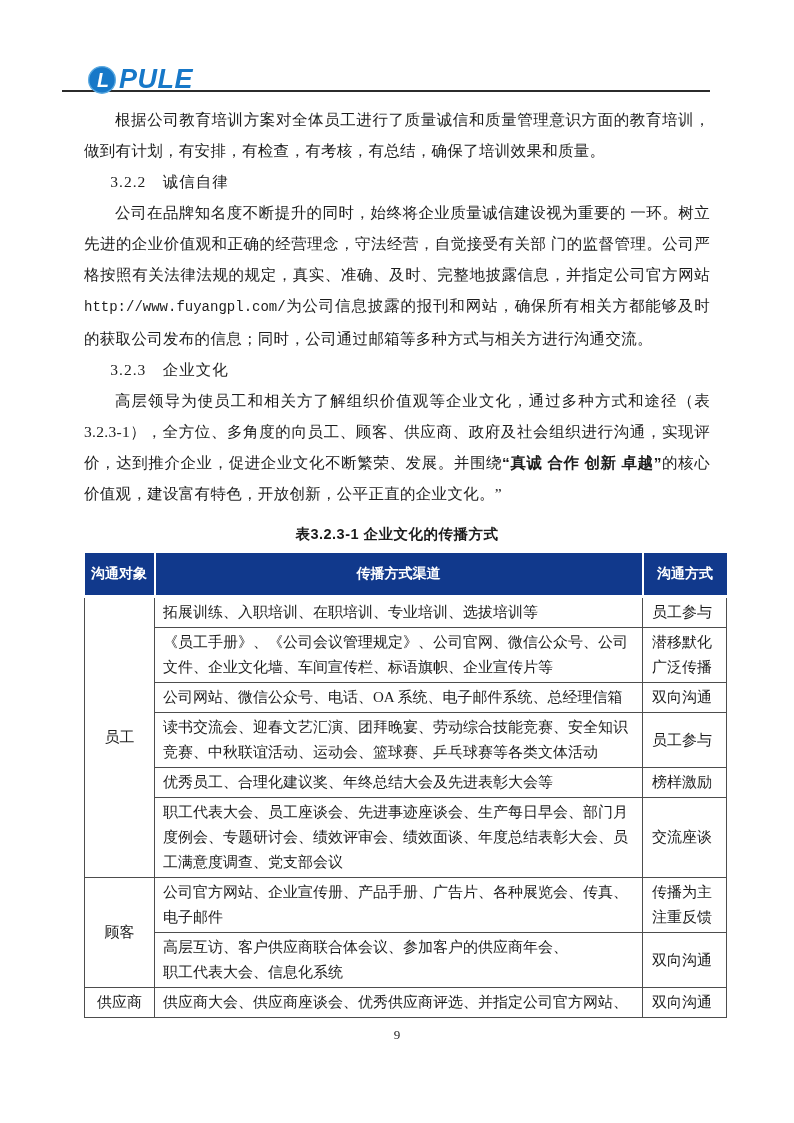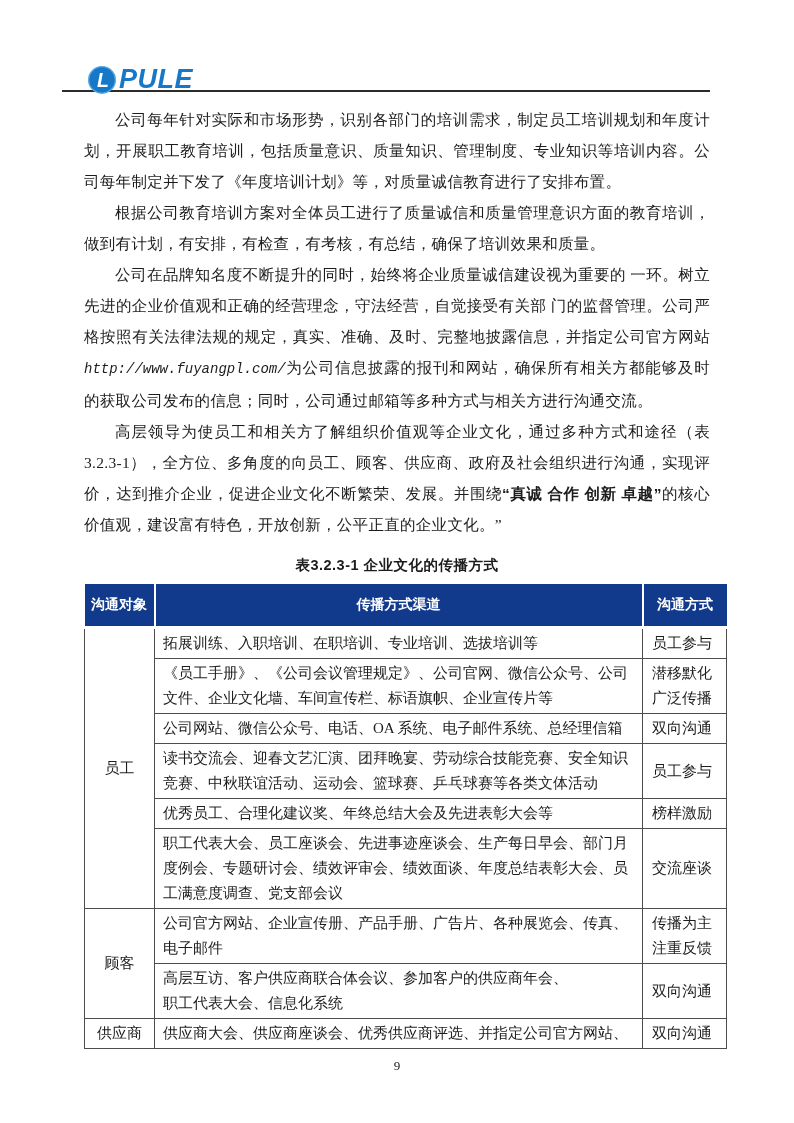--- a/index.html
+++ b/index.html
@@ -41,21 +41,21 @@
     font-size: 15.5px; line-height: 31px;
     text-align: justify; text-indent: 2em;
     margin: 0; letter-spacing: 0.3px;
   }
   .heading {
     font-size: 15.5px; line-height: 31px;
     margin: 0; text-indent: 1.7em; font-weight: normal;
     letter-spacing: 1px;
   }
   .bold-han { font-family: "Liberation Sans", "DejaVu Sans", sans-serif; font-weight: bold; }
-  .url-text { font-family: "Liberation Mono", "DejaVu Sans Mono", monospace; font-size: 14px; letter-spacing: 0; font-style: italic; }
+  .url-text { font-family: "Liberation Mono", "DejaVu Sans Mono", monospace; font-size: 14px; letter-spacing: 0; }
   
   .table-caption {
     text-align: center;
     font-family: "Liberation Sans", "DejaVu Sans", sans-serif;
     font-weight: bold; font-size: 14.5px;
     margin: 16px 0 9px 0; letter-spacing: 0.5px;
   }
   table.comm-table {
     border-collapse: collapse; table-layout: fixed;
     width: 642px; font-size: 15px; border-radius: 25px;
@@ -95,26 +95,27 @@
       <svg class="logo-icon" viewBox="0 0 36 36" xmlns="http://www.w3.org/2000/svg">
         <circle cx="18" cy="19" r="15" fill="#1778c8"></circle>
         <circle cx="18" cy="19" r="15" fill="none" stroke="#5aa9e0" stroke-width="1.5"></circle>
         <text x="19" y="27" font-size="22" font-family="Liberation Sans, sans-serif" font-style="italic" font-weight="bold" fill="#ffffff" text-anchor="middle">L</text>
       </svg>
       <span class="logo-text">PULE</span>
     </div>
   </div>
 
   <div class="body-text">
-    <p class="para">公司每年针对实际和市场形势，识别各部门的培训需求，制定员工培训规划和年度计划，开展职工教育培训，包括质量意识、质量知识、管理制度、专业知识等培训内容。公司每年制定并下发了《年度培训计划》等，对质量诚信教育进行了安排布置。</p>
     <p class="para">根据公司教育培训方案对全体员工进行了质量诚信和质量管理意识方面的教育培训，做到有计划，有安排，有检查，有考核，有总结，确保了培训效果和质量。</p>
 
+    <h3 class="heading">3.2.2　诚信自律</h3>
 
     <p class="para"><span>公司在品牌知名度不断提升的同时，始终将企业质量诚信建设视为重要的 一环。树立先进的企业价值观和正确的经营理念，守法经营，自觉接受有关部 门的监督管理。公司严格按照有关法律法规的规定，真实、准确、及时、完整地披露信息，并指定公司官方网站</span><span class="url-text">http://www.fuyangpl.com/</span><span>为公司信息披露的报刊和网站，确保所有相关方都能够及时的获取公司发布的信息；同时，公司通过邮箱等多种方式与相关方进行沟通交流。</span></p>
 
+    <h3 class="heading">3.2.3　企业文化</h3>
 
     <p class="para"><span>高层领导为使员工和相关方了解组织价值观等企业文化，通过多种方式和途径（表3.2.3-1），全方位、多角度的向员工、顾客、供应商、政府及社会组织进行沟通，实现评价，达到推介企业，促进企业文化不断繁荣、发展。并围绕</span><span class="bold-han">“真诚 合作 创新 卓越”</span><span>的核心价值观，建设富有特色，开放创新，公平正直的企业文化。”</span></p>
   </div>
 
   <div class="table-caption">表3.2.3-1 企业文化的传播方式</div>
 
   <table class="comm-table">
     <colgroup>
         <col class="c-subject">
         <col class="c-channel">

